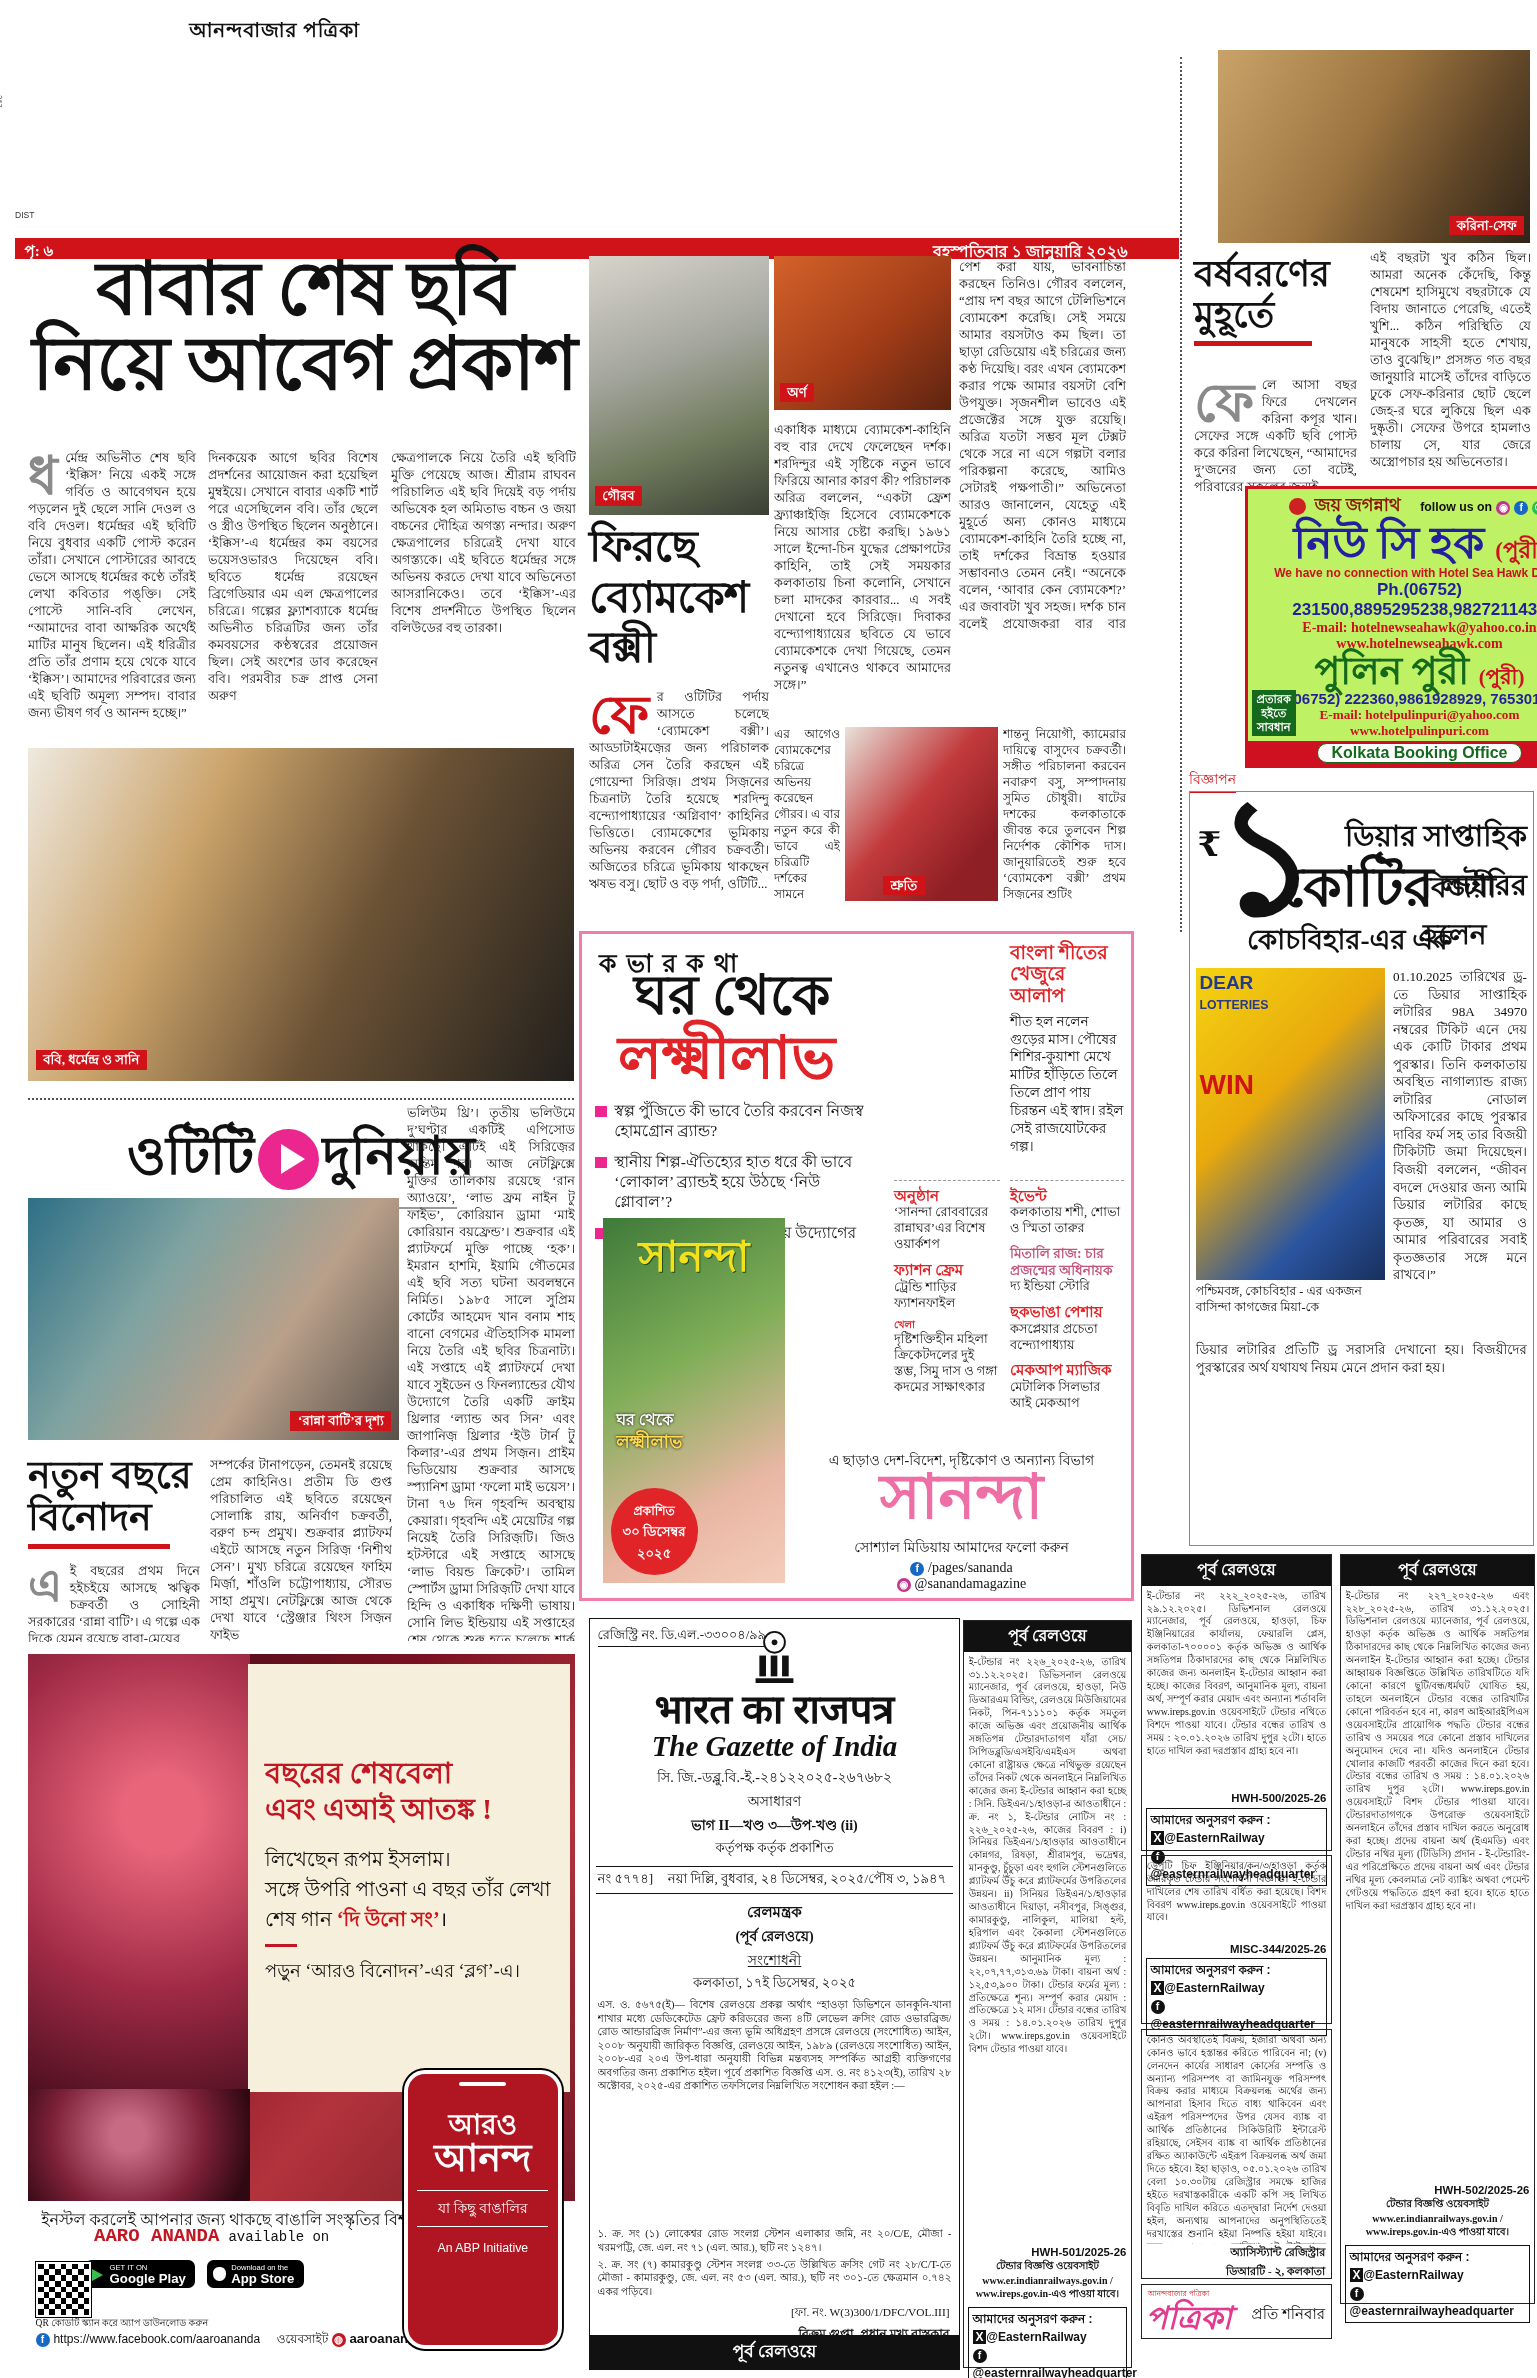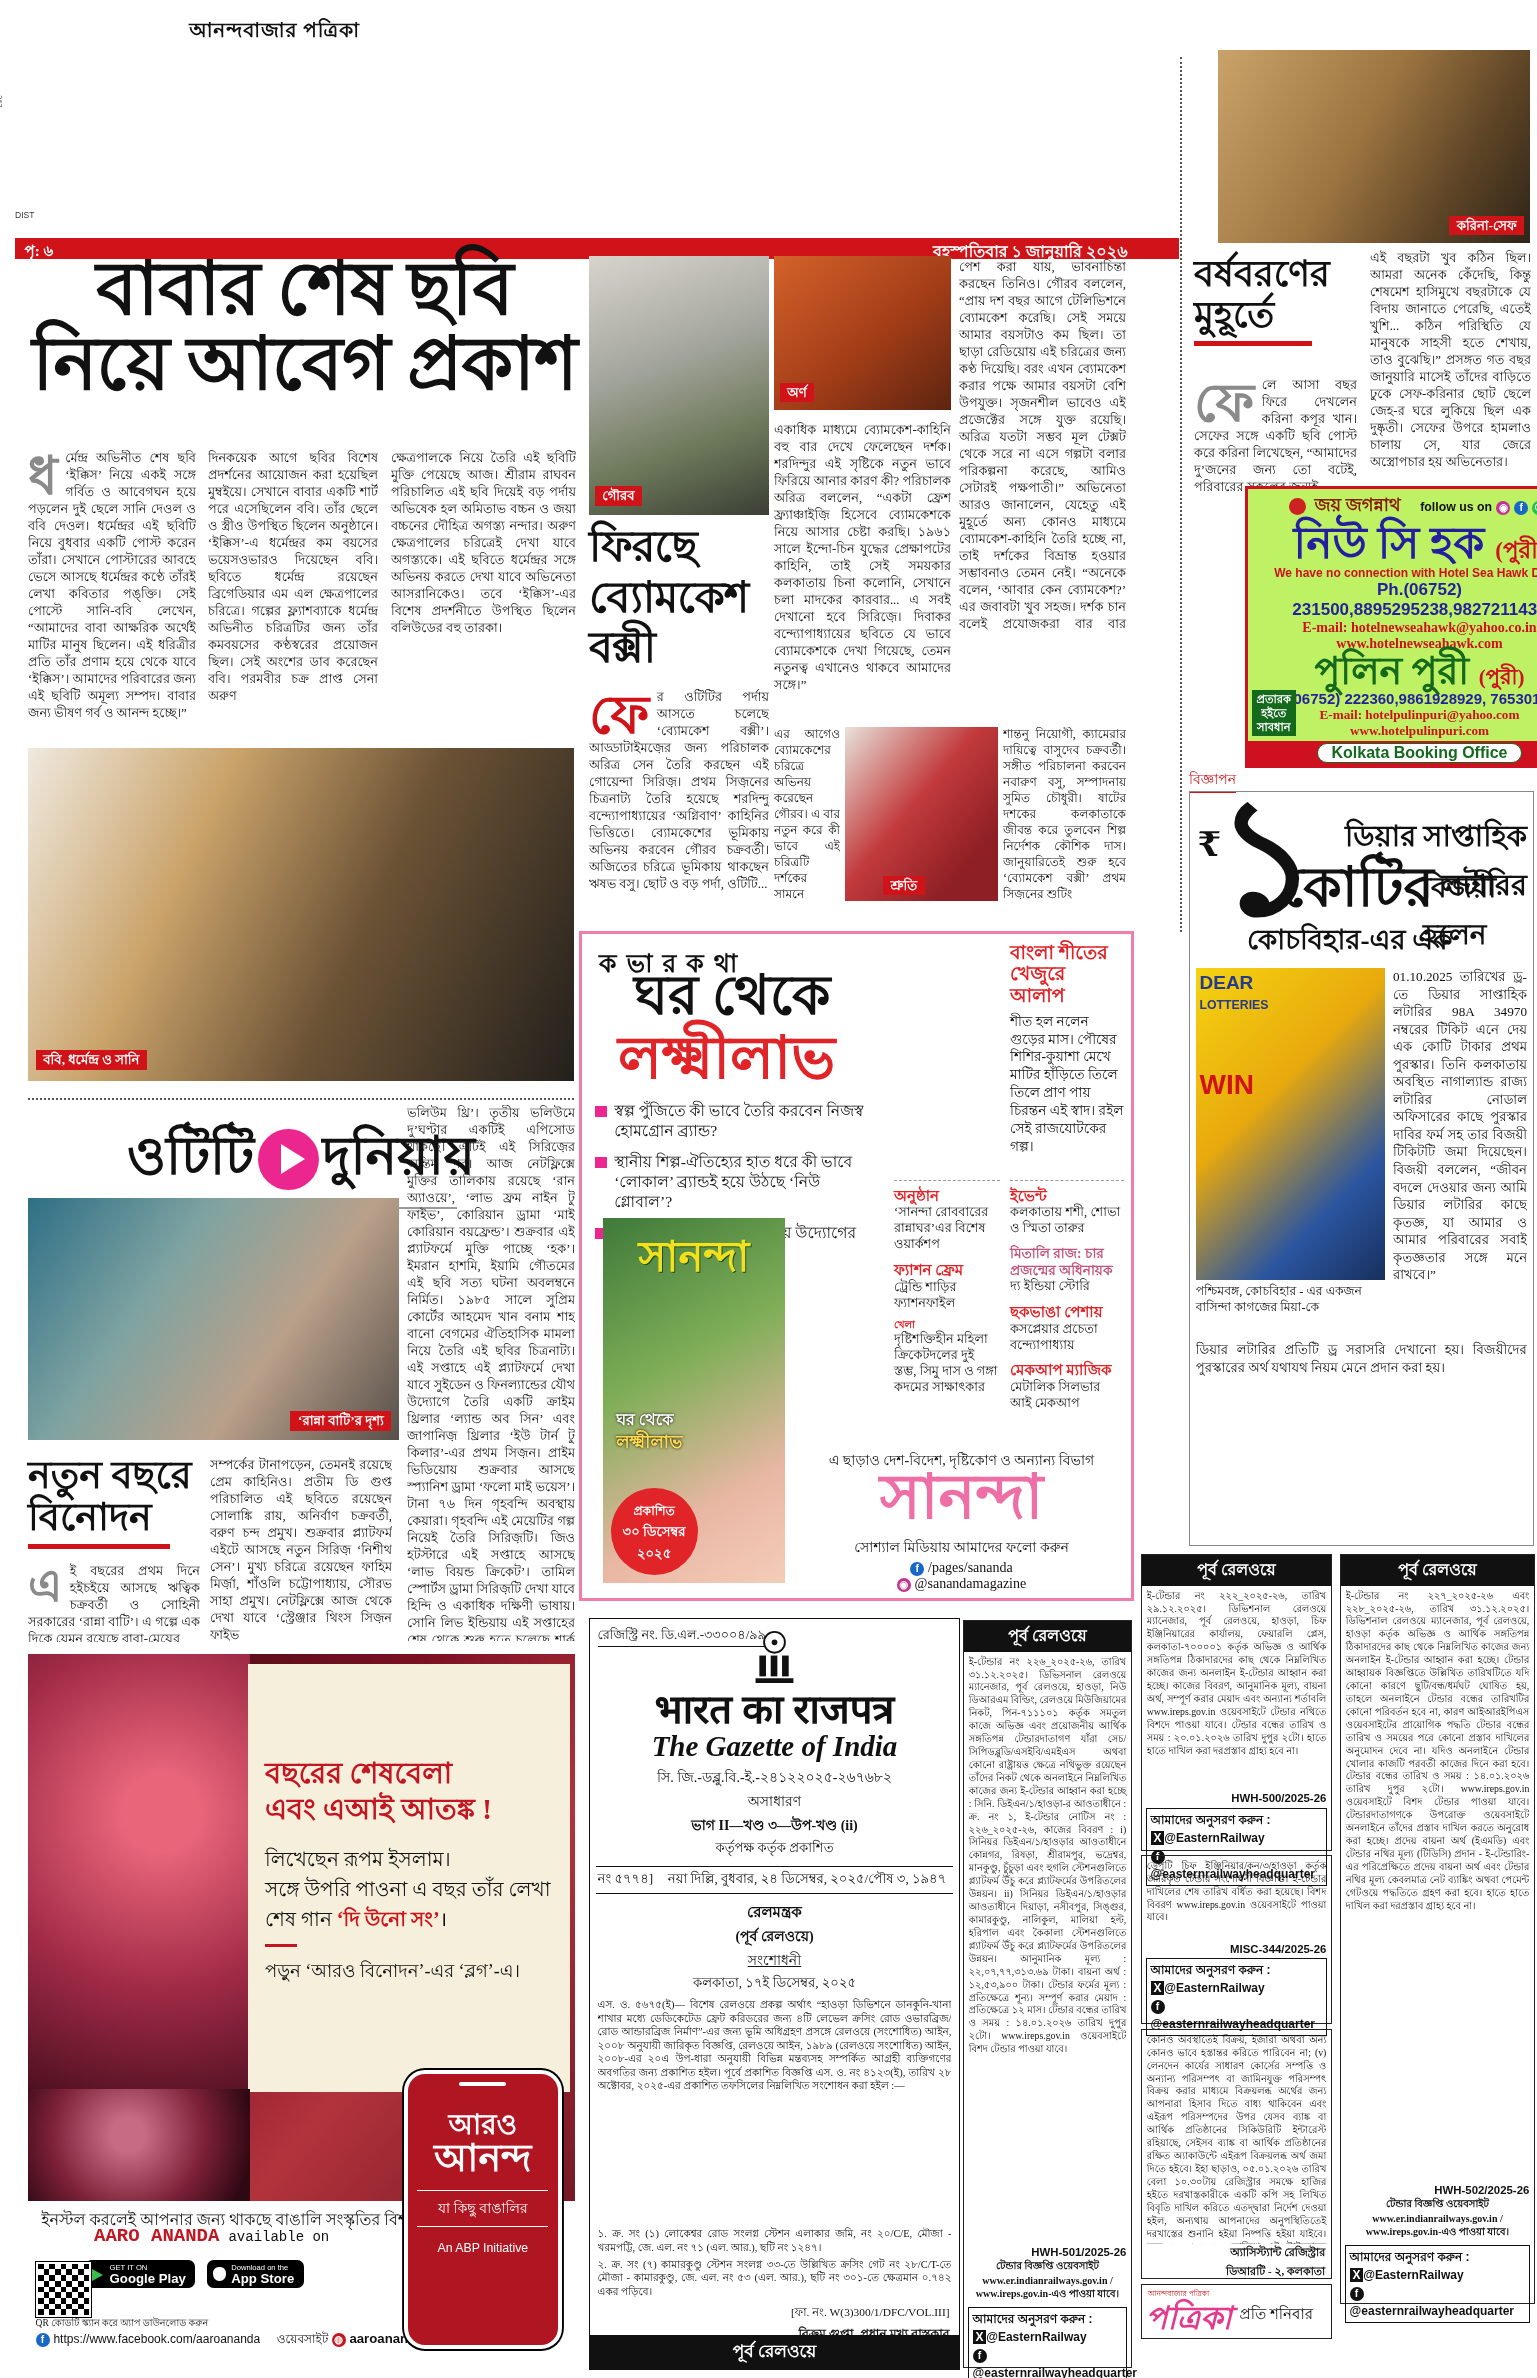--- a/index.html
+++ b/index.html
@@ -375,21 +375,21 @@
 
   <div class="abs box" style="left:1141px;top:2029px;width:189px;height:248px;">
     <div class="tender-body" style="height:206px;">কোনও অবস্থাতেই বিক্রয়, ইজারা অথবা অন্য কোনও ভাবে হস্তান্তর করিতে পারিবেন না; (v) লেনদেন কার্যের সাধারণ কোর্সের সম্পত্তি ও অন্যান্য পরিসম্পৎ বা জামিনযুক্ত পরিসম্পৎ বিক্রয় করার মাধ্যমে বিক্রয়লব্ধ অর্থের জন্য আপনারা হিসাব দিতে বাধ্য থাকিবেন এবং এইরূপ পরিসম্পদের উপর যেসব ব্যাঙ্ক বা আর্থিক প্রতিষ্ঠানের সিকিউরিটি ইন্টারেস্ট রহিয়াছে, সেইসব ব্যাঙ্ক বা আর্থিক প্রতিষ্ঠানের রক্ষিত অ্যাকাউন্টে এইরূপ বিক্রয়লব্ধ অর্থ জমা দিতে হইবে। ইহা ছাড়াও, ০৫.০১.২০২৬ তারিখ বেলা ১০.৩০টায় রেজিস্ট্রার সমক্ষে হাজির হইতে দরখাস্তকারীকে একটি কপি সহ লিখিত বিবৃতি দাখিল করিতে এতদ্দ্বারা নির্দেশ দেওয়া হইল, অন্যথায় আপনাদের অনুপস্থিতিতেই দরখাস্তের শুনানি হইয়া নিষ্পত্তি হইয়া যাইবে। অত্র ২০.০৯.২০২৫ তারিখে এই ট্রাইবুনালে সিলমোহর দিয়া আমি স্বাক্ষর করিলাম।</div>
     <div style="text-align:right;font-weight:bold;font-size:11px;padding:0 5.7px;">অ্যাসিস্ট্যান্ট রেজিস্ট্রার</div>
     <div style="text-align:right;font-weight:bold;font-size:11px;padding:0 5.7px;">ডিআরটি - ২, কলকাতা</div>
   </div>
 
   <div class="abs box" style="left:1141px;top:2284px;width:189px;height:53px;overflow:hidden;">
     <div style="position:absolute;left:5.7px;top:1.9px;font-size:7.6px;color:#d01318;">আনন্দবাজার পত্রিকা</div>
     <div style="position:absolute;left:3.8px;top:7.6px;font-size:32px;font-weight:bold;color:#e23a8e;font-style:italic;">পত্রিকা</div>
-    <div style="position:absolute;right:18px;bottom:11.4px;font-size:15px;">প্রতি শনিবার</div>
+    <div style="position:absolute;right:6px;bottom:11.4px;font-size:15px;">প্রতি শনিবার</div>
   </div>
 
   <div class="abs box" style="left:1340px;top:1554px;width:193px;height:748px;">
     <div class="tender-head">পূর্ব রেলওয়ে</div>
     <div class="tender-body" style="height:591px;">ই-টেন্ডার নং ২২৭_২০২৫-২৬ এবং ২২৮_২০২৫-২৬, তারিখ ৩১.১২.২০২৫। ডিভিশনাল রেলওয়ে ম্যানেজার, পূর্ব রেলওয়ে, হাওড়া কর্তৃক অভিজ্ঞ ও আর্থিক সঙ্গতিপন্ন ঠিকাদারদের কাছ থেকে নিম্নলিখিত কাজের জন্য অনলাইন ই-টেন্ডার আহ্বান করা হচ্ছে। টেন্ডার আহ্বায়ক বিজ্ঞপ্তিতে উল্লিখিত তারিখটিতে যদি কোনো কারণে ছুটি/বন্ধ/ধর্মঘট ঘোষিত হয়, তাহলে অনলাইনে টেন্ডার বন্ধের তারিখটির কোনো পরিবর্তন হবে না, কারণ আইআরইপিএস ওয়েবসাইটের প্রায়োগিক পদ্ধতি টেন্ডার বন্ধের তারিখ ও সময়ের পরে কোনো প্রস্তাব দাখিলের অনুমোদন দেবে না। যদিও অনলাইনে টেন্ডার খোলার কাজটি পরবর্তী কাজের দিনে করা হবে। টেন্ডার বন্ধের তারিখ ও সময় : ১৪.০১.২০২৬ তারিখ দুপুর ২টো। www.ireps.gov.in ওয়েবসাইটে বিশদ টেন্ডার পাওয়া যাবে। টেন্ডারদাতাগণকে উপরোক্ত ওয়েবসাইটে অনলাইনে তাঁদের প্রস্তাব দাখিল করতে অনুরোধ করা হচ্ছে। প্রদেয় বায়না অর্থ (ইএমডি) এবং টেন্ডার নথির মূল্য (টিডিসি) প্রদান - ই-টেন্ডারিং-এর পরিপ্রেক্ষিতে প্রদেয় বায়না অর্থ এবং টেন্ডার নথির মূল্য কেবলমাত্র নেট ব্যাঙ্কিং অথবা পেমেন্ট গেটওয়ে পদ্ধতিতে গ্রহণ করা হবে। হাতে হাতে দাখিল করা দরপ্রস্তাব গ্রাহ্য হবে না।</div>
     <div style="text-align:right;font-weight:bold;font-size:11.4px;font-family:'Liberation Sans',sans-serif;padding:0 4.7px;">HWH-502/2025-26</div>
     <div style="font-size:10px;font-weight:bold;padding:0 4.7px;text-align:center;">টেন্ডার বিজ্ঞপ্তি ওয়েবসাইট www.er.indianrailways.gov.in / www.ireps.gov.in-এও পাওয়া যাবে।</div>
     <div class="handles">
       <div><span>আমাদের অনুসরণ করুন :</span> <span style="background:#111;color:#fff;padding:0 2.8px;">X</span><span>@EasternRailway</span></div>
       <div><span class="ic" style="background:#111;">f</span><span>@easternrailwayheadquarter</span></div>

